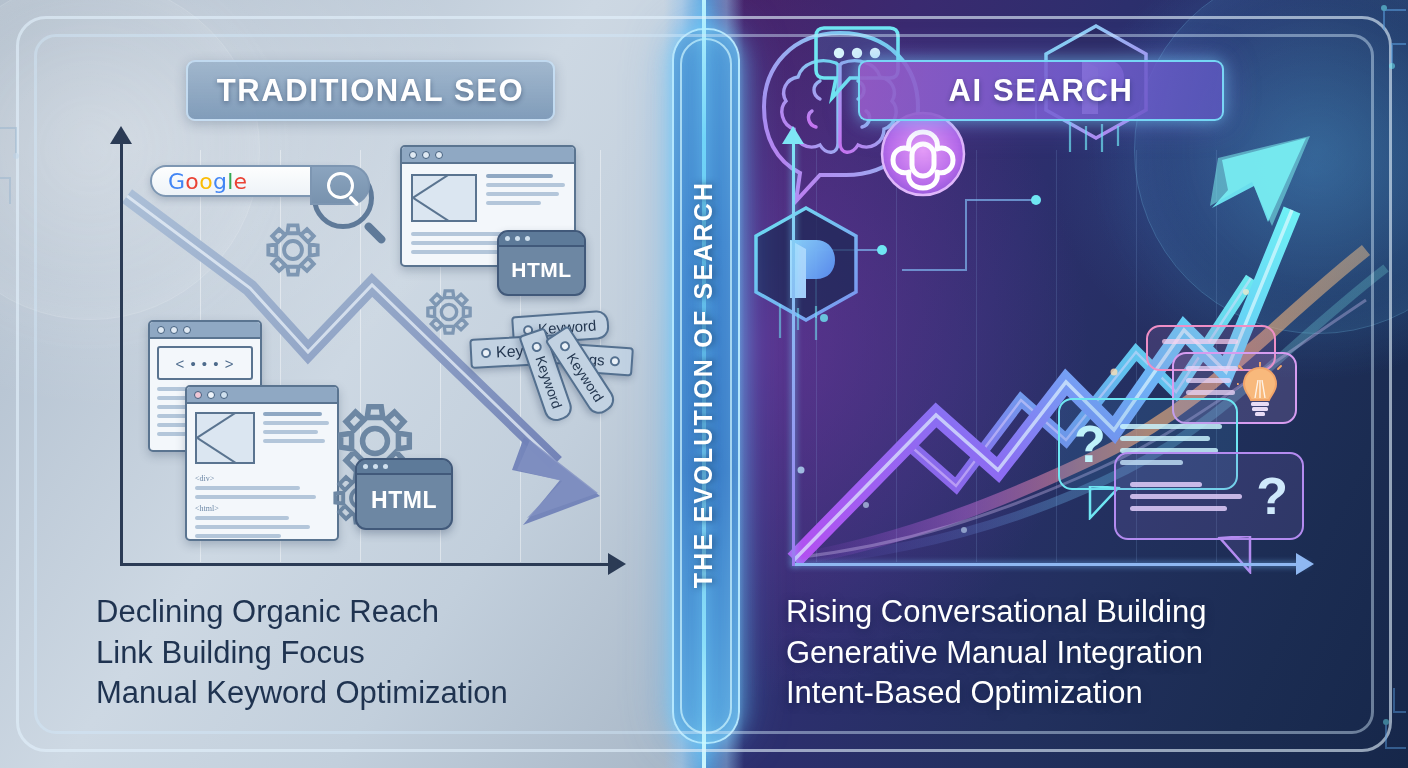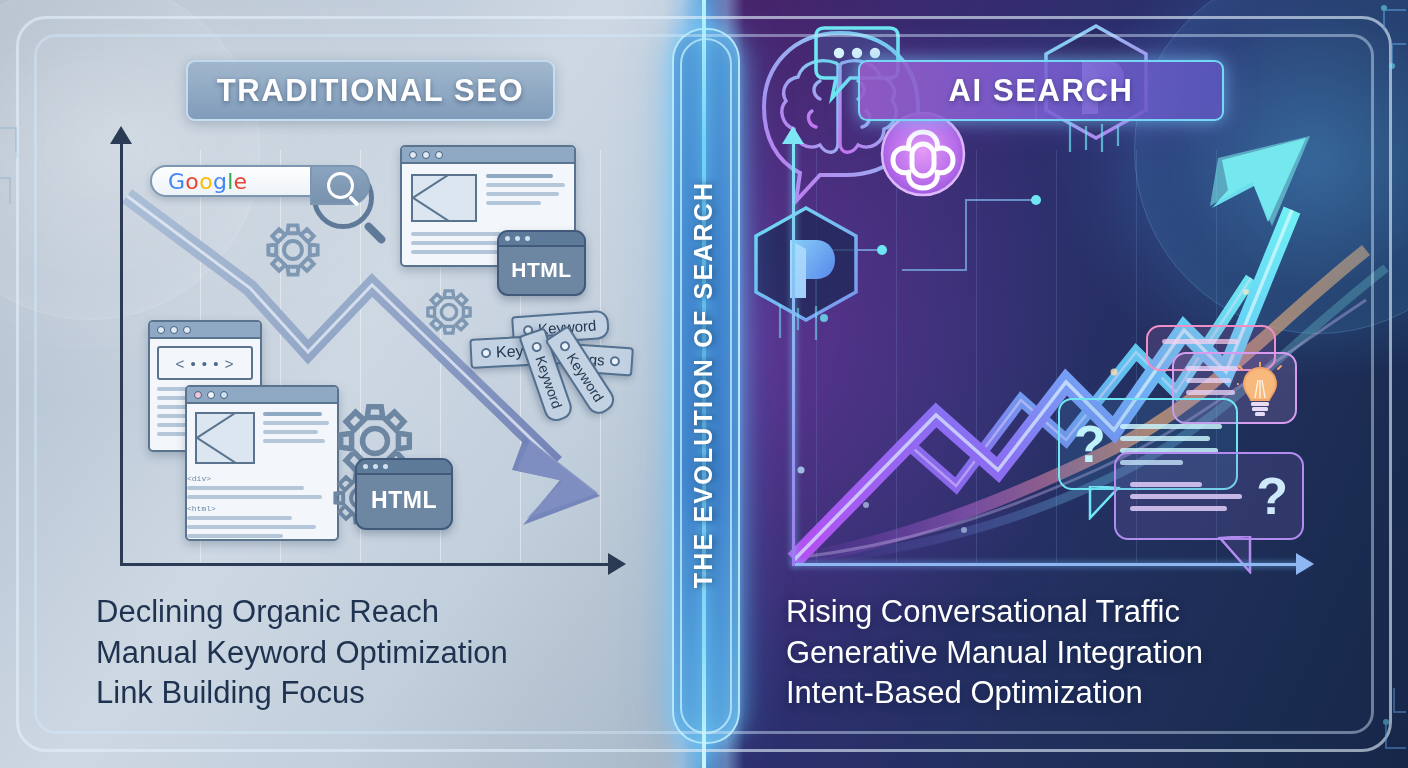--- a/index.html
+++ b/index.html
@@ -266,21 +266,21 @@
       </div>
       <div style="padding:8px;display:flex;gap:8px;">
         <div class="imgbox" style="width:56px;height:48px;overflow:hidden;"></div>
         <div style="flex:1;">
           <div class="line dark" style="width:90%"></div>
           <div class="line" style="width:100%"></div>
           <div class="line" style="width:84%"></div>
           <div class="line" style="width:94%"></div>
         </div>
       </div>
-      <div style="padding:2px 0;font-size:8px;color:#6d88a6;font-family:Liberation Mono, monospace;">
+      <div style="padding:2px 8px;font-size:8px;color:#6d88a6;font-family:Liberation Serif, serif;">
         <div>&lt;div&gt;</div>
         <div class="line" style="width:78%;margin-top:3px;"></div>
         <div class="line" style="width:90%"></div>
         <div style="margin-top:3px;">&lt;html&gt;</div>
         <div class="line" style="width:70%;margin-top:3px;"></div>
         <div class="line" style="width:86%"></div>
         <div class="line" style="width:64%"></div>
       </div>
     </div>
 
@@ -577,25 +577,25 @@
 
   <div class="title-pill" id="title-left">
     <span>TRADITIONAL SEO</span>
   </div>
   <div class="title-pill" id="title-right">
     <span>AI SEARCH</span>
   </div>
 
   <div class="bullets" id="bullets-left">
     <div>Declining Organic Reach</div>
+    <div>Link Building Focus</div>
     <div>Manual Keyword Optimization</div>
-    <div>Link Building Focus</div>
   </div>
   <div class="bullets" id="bullets-right">
-    <div>Rising Conversational Traffic</div>
+    <div>Rising Conversational Building</div>
     <div>Generative Manual Integration</div>
     <div>Intent-Based Optimization</div>
   </div>
 
   <div id="divider"></div>
   <div id="divider-capsule"></div>
   <div id="divider-capsule-inner"></div>
   <div id="divider-beam"></div>
   <div id="divider-label">
     <span>THE EVOLUTION OF SEARCH</span>

